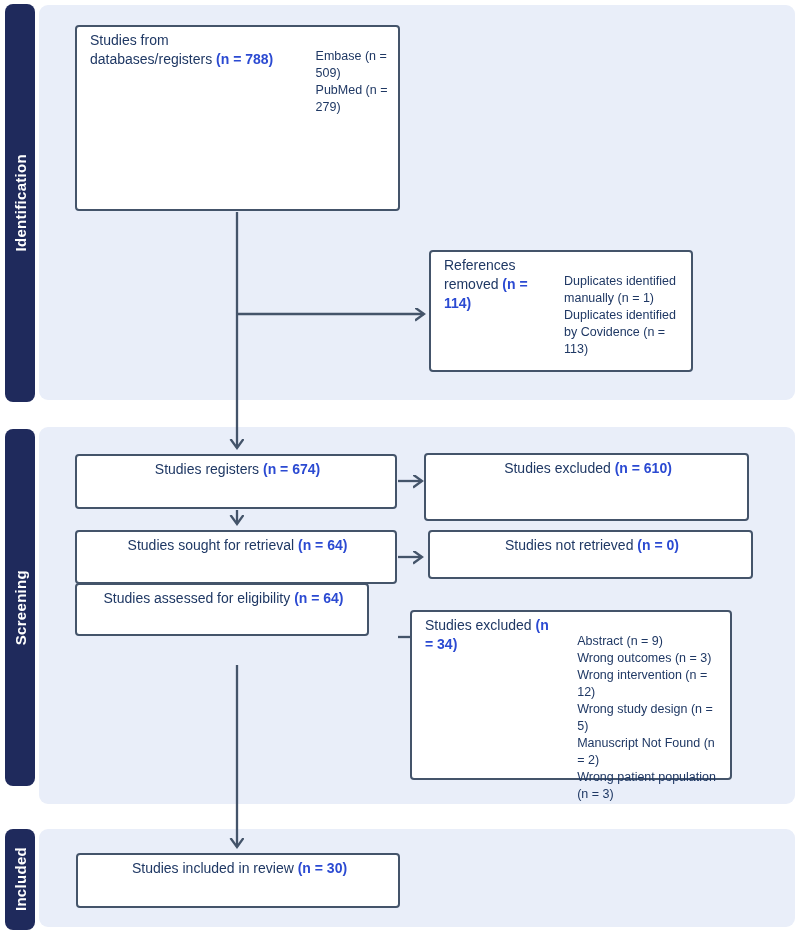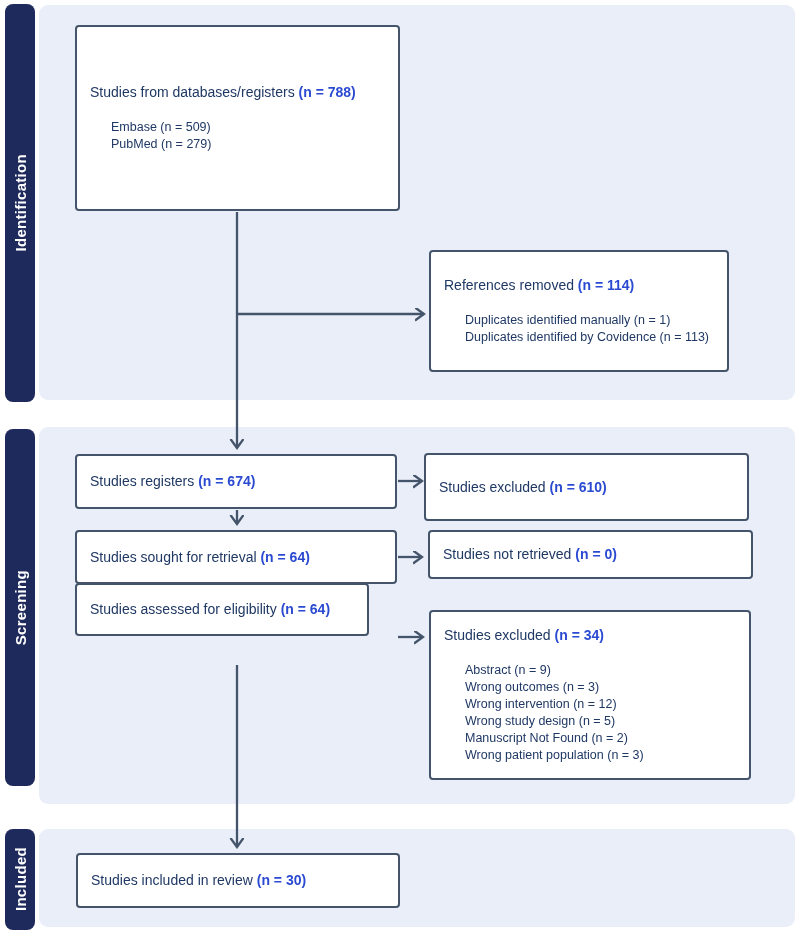--- a/index.html
+++ b/index.html
@@ -18,21 +18,21 @@
   }
   .sidebar-label {
     writing-mode:vertical-rl; transform:rotate(180deg);
     color:#ffffff; font-weight:700; font-size:15px; letter-spacing:.3px;
     white-space:nowrap;
   }
   .box {
     position:absolute; background:#ffffff;
     border:2px solid #44546a; border-radius:4px;
     color:#1f3864; box-sizing:border-box;
-    display:flex; flex-direction:column; justify-content:center;
+    display:flex; justify-content:center;
     padding:4px 10px 4px 13px;
   }
   .box-title { font-size:14px; line-height:1.35; }
   .count { color:#2b4ad2; font-weight:700; }
   .box-items { margin-top:17px; }
   .box-item { padding-left:21px; font-size:12.5px; line-height:1.36; }
   svg.arrows { position:absolute; left:0; top:0; pointer-events:none; }
 </style>
 </head>
 <body>
@@ -72,21 +72,21 @@
   </svg>
 
   <div class="box" style="left:75px;top:25px;width:325px;height:186px">
     <div class="box-title"><span>Studies from databases/registers</span> <span class="count">(n = 788)</span></div>
     <div class="box-items">
       <div class="box-item">Embase (n = 509)</div>
       <div class="box-item">PubMed (n = 279)</div>
     </div>
   </div>
 
-  <div class="box" style="left:429px;top:250px;width:300px;height:122px">
+  <div class="box" style="left:429px;top:250px;width:264px;height:122px">
     <div class="box-title"><span>References removed</span> <span class="count">(n = 114)</span></div>
     <div class="box-items">
       <div class="box-item">Duplicates identified manually (n = 1)</div>
       <div class="box-item">Duplicates identified by Covidence (n = 113)</div>
     </div>
   </div>
 
   <div class="box" style="left:75px;top:454px;width:322px;height:55px">
     <div class="box-title"><span>Studies registers</span> <span class="count">(n = 674)</span></div>
   </div>
@@ -100,21 +100,21 @@
   </div>
 
   <div class="box" style="left:428px;top:530px;width:325px;height:49px">
     <div class="box-title"><span>Studies not retrieved</span> <span class="count">(n = 0)</span></div>
   </div>
 
   <div class="box" style="left:75px;top:583px;width:294px;height:53px">
     <div class="box-title"><span>Studies assessed for eligibility</span> <span class="count">(n = 64)</span></div>
   </div>
 
-  <div class="box" style="left:429px;top:610px;width:322px;height:170px">
+  <div class="box" style="left:410px;top:610px;width:322px;height:170px">
     <div class="box-title"><span>Studies excluded</span> <span class="count">(n = 34)</span></div>
     <div class="box-items">
       <div class="box-item">Abstract (n = 9)</div>
       <div class="box-item">Wrong outcomes (n = 3)</div>
       <div class="box-item">Wrong intervention (n = 12)</div>
       <div class="box-item">Wrong study design (n = 5)</div>
       <div class="box-item">Manuscript Not Found (n = 2)</div>
       <div class="box-item">Wrong patient population (n = 3)</div>
     </div>
   </div>

